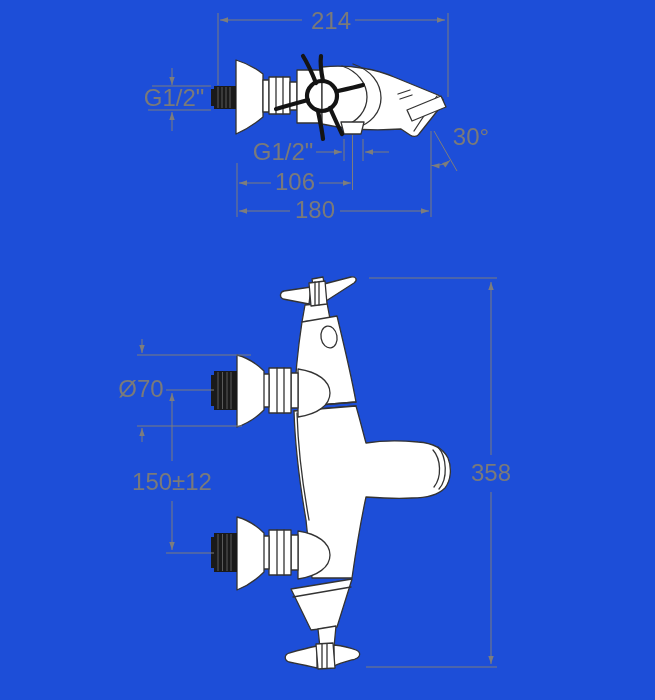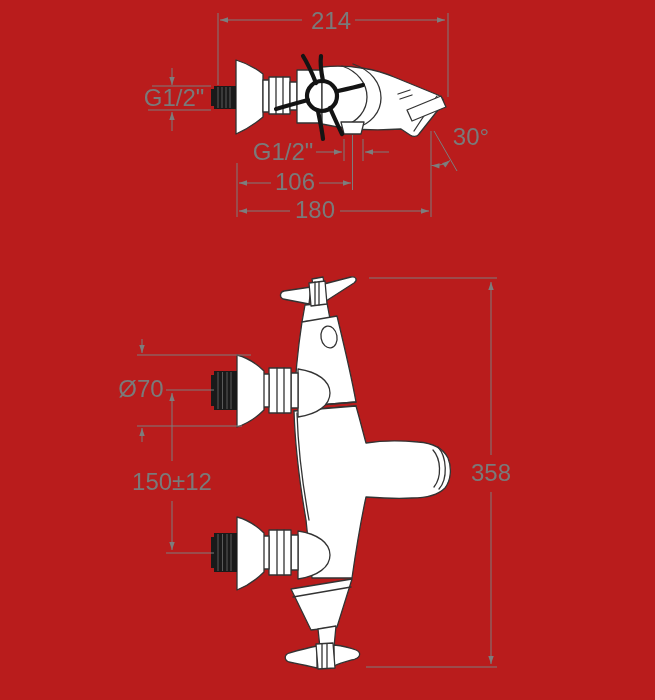--- a/index.html
+++ b/index.html
@@ -1,16 +1,16 @@
 <!DOCTYPE html>
 <html><head>
 <meta charset="utf-8">
 <style>
   html,body{margin:0;padding:0;background:#fff;}
-  .stage{width:655px;height:700px;background:#b91c1c;position:relative;overflow:hidden;
+  .stage{width:655px;height:700px;background:#1d4ed8;position:relative;overflow:hidden;
          font-family:"Liberation Sans",sans-serif;}
   svg{display:block;}
   .olf{stroke:#333;stroke-width:1.3;fill:#fff;stroke-linejoin:round;stroke-linecap:round;}
   .ol{stroke:#333;stroke-width:1.3;fill:none;stroke-linejoin:round;stroke-linecap:round;}
   .hk{stroke:#141414;stroke-width:4.2;fill:none;stroke-linecap:round;}
   .dm{stroke:#7d7d7d;stroke-width:1;fill:none;}
   .kn{stroke:#5a5a5a;stroke-width:1;fill:none;}
   .blk{fill:#1a1a1a;stroke:none;}
   .dt{fill:#7a7a7a;font-family:"Liberation Sans",sans-serif;font-size:24px;}
   .anchor-mid{text-anchor:middle;}

